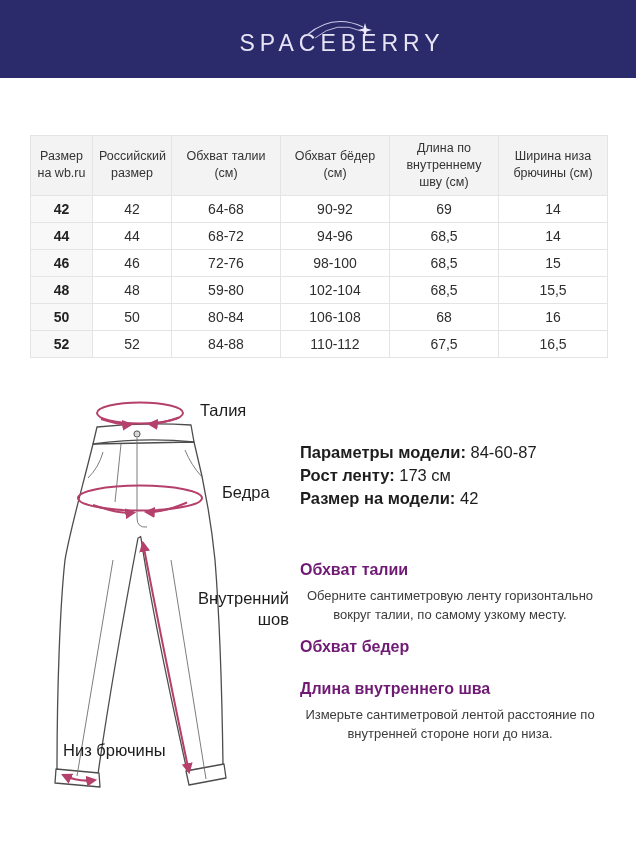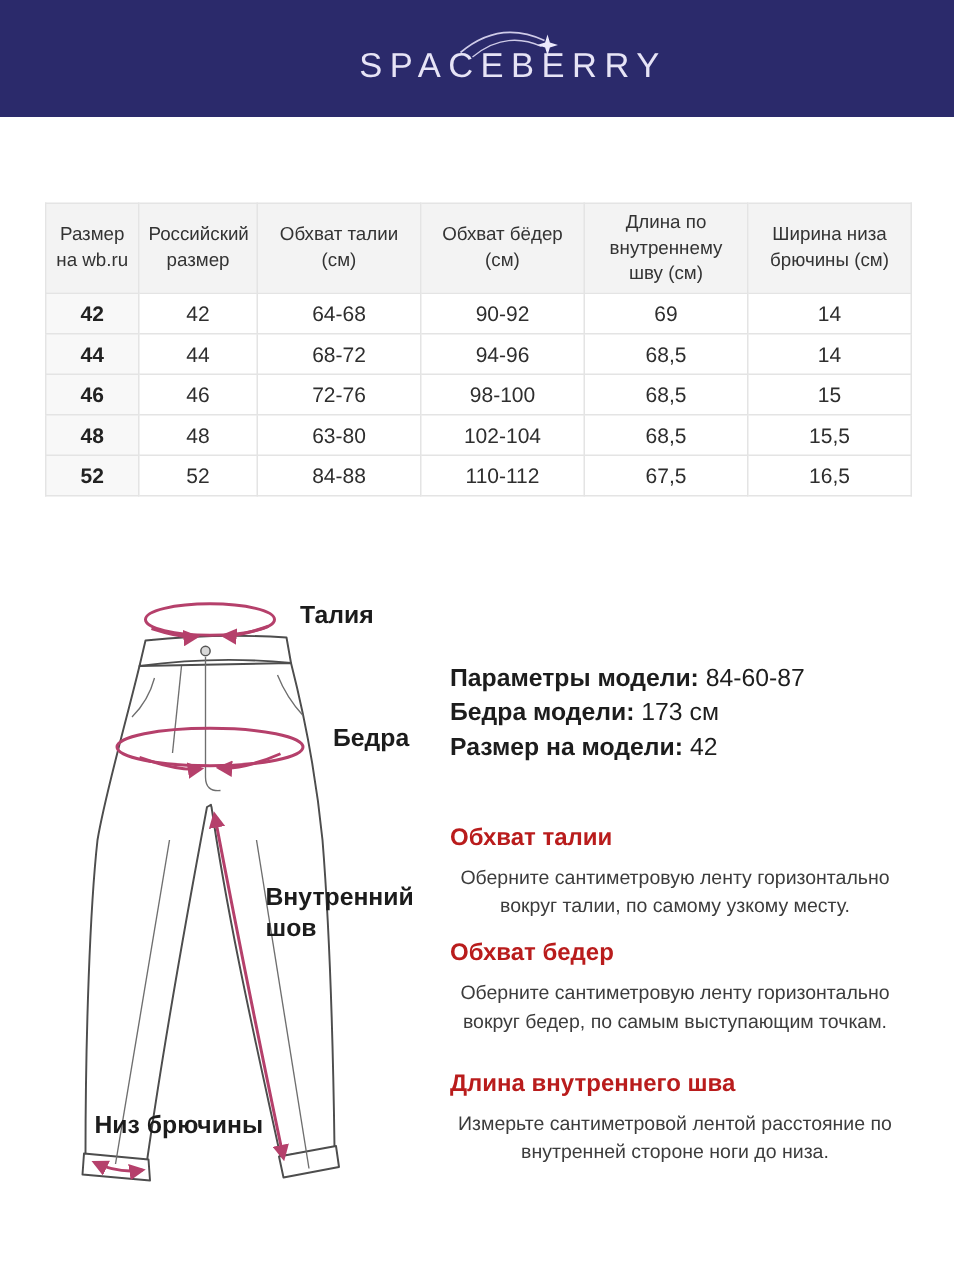--- a/index.html
+++ b/index.html
@@ -34,31 +34,31 @@
   }
   .size-table th {
     background: #f3f3f3; font-weight: 400; font-size: 12.5px; color: #333;
     line-height: 1.35; height: 54px; padding: 4px 6px;
   }
   .size-table td { font-size: 14px; color: #2e2e2e; height: 27px; background: #fff; }
   .size-table td.first { background: #f8f8f8; font-weight: 700; color: #222; }
   
   .diagram { position: absolute; left: 25px; top: 390px; width: 270px; height: 430px; }
   .diag-label {
-    position: absolute; font-size: 16.5px; font-weight: 700; color: #1c1c1c;
-    line-height: 1.25; white-space: nowrap;
+    position: absolute; font-size: 16.5px; font-weight: 400; color: #1c1c1c;
+    line-height: 1.25; white-space: nowrap; text-align: right;
   }
   .diag-label.wrap { white-space: normal; width: 112px; }
   
   .right-col { position: absolute; left: 300px; top: 441px; width: 318px; }
-  .model-info { margin-bottom: 40px; }
+  .model-info { margin-bottom: 51px; }
   .model-line { font-size: 16.5px; line-height: 23px; color: #1d1d1d; }
   .model-line .lbl { font-weight: 700; }
   .model-line .val { font-weight: 400; }
-  .howto h3 { font-size: 16px; font-weight: 700; color: #b91c1c; margin-bottom: 7px; }
+  .howto h3 { font-size: 16px; font-weight: 700; color: #701a75; margin-bottom: 7px; }
   .howto p { font-size: 13px; line-height: 19px; color: #3c3c3c; margin-bottom: 14px; max-width: 300px; text-align: center; }
 </style>
 </head>
 <body>
 
 <div class="header">
   <div class="logo-wrap">
     <svg class="comet" width="78" height="34" viewBox="0 0 78 34">
       <path d="M6 24 Q 32 2 62 16" fill="none" stroke="#cfcbe8" stroke-width="1.1"></path>
       <path d="M14 27 Q 36 9 60 20" fill="none" stroke="#cfcbe8" stroke-width="0.9"></path>
@@ -109,24 +109,32 @@
         <td class="first">46</td>
         <td>46</td>
         <td>72-76</td>
         <td>98-100</td>
         <td>68,5</td>
         <td>15</td>
       </tr>
       <tr>
         <td class="first">48</td>
         <td>48</td>
-        <td>63-80</td>
+        <td>59-80</td>
         <td>102-104</td>
         <td>68,5</td>
         <td>15,5</td>
+      </tr>
+      <tr>
+        <td class="first">50</td>
+        <td>50</td>
+        <td>80-84</td>
+        <td>106-108</td>
+        <td>68</td>
+        <td>16</td>
       </tr>
       <tr>
         <td class="first">52</td>
         <td>52</td>
         <td>84-88</td>
         <td>110-112</td>
         <td>67,5</td>
         <td>16,5</td>
       </tr>
     </tbody>
@@ -188,30 +196,29 @@
 <div class="diag-label wrap" style="left:177px; top:588px;">Внутренний шов</div>
 <div class="diag-label" style="left:63px; top:740px;">Низ брючины</div>
 
 <div class="right-col">
   <div class="model-info">
     <div class="model-line">
       <span class="lbl">Параметры модели:</span>
       <span class="val">84-60-87</span>
     </div>
     <div class="model-line">
-      <span class="lbl">Бедра модели:</span>
+      <span class="lbl">Рост ленту:</span>
       <span class="val">173 см</span>
     </div>
     <div class="model-line">
       <span class="lbl">Размер на модели:</span>
       <span class="val">42</span>
     </div>
   </div>
 
   <div class="howto">
     <h3>Обхват талии</h3>
     <p>Оберните сантиметровую ленту горизонтально вокруг талии, по самому узкому месту.</p>
     <h3 style="margin-top:12px;">Обхват бедер</h3>
-    <p>Оберните сантиметровую ленту горизонтально вокруг бедер, по самым выступающим точкам.</p>
     <h3 style="margin-top:24px;">Длина внутреннего шва</h3>
     <p>Измерьте сантиметровой лентой расстояние по внутренней стороне ноги до низа.</p>
   </div>
 </div>
 
 </body></html>

